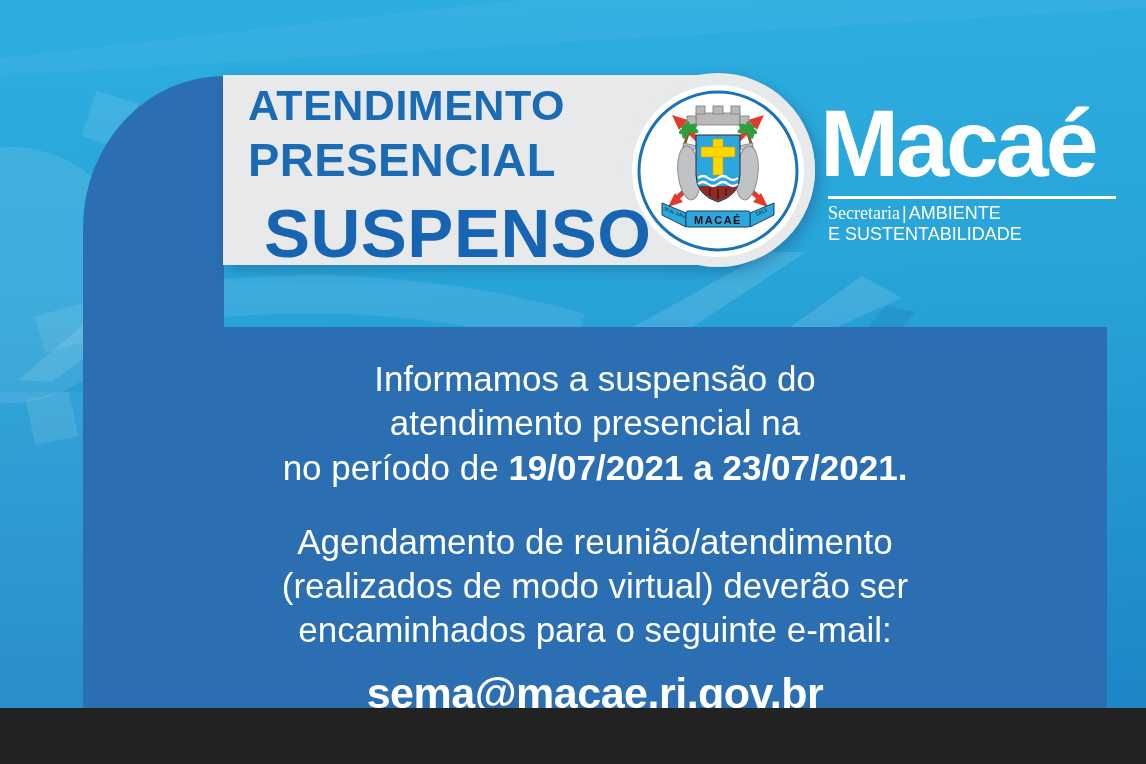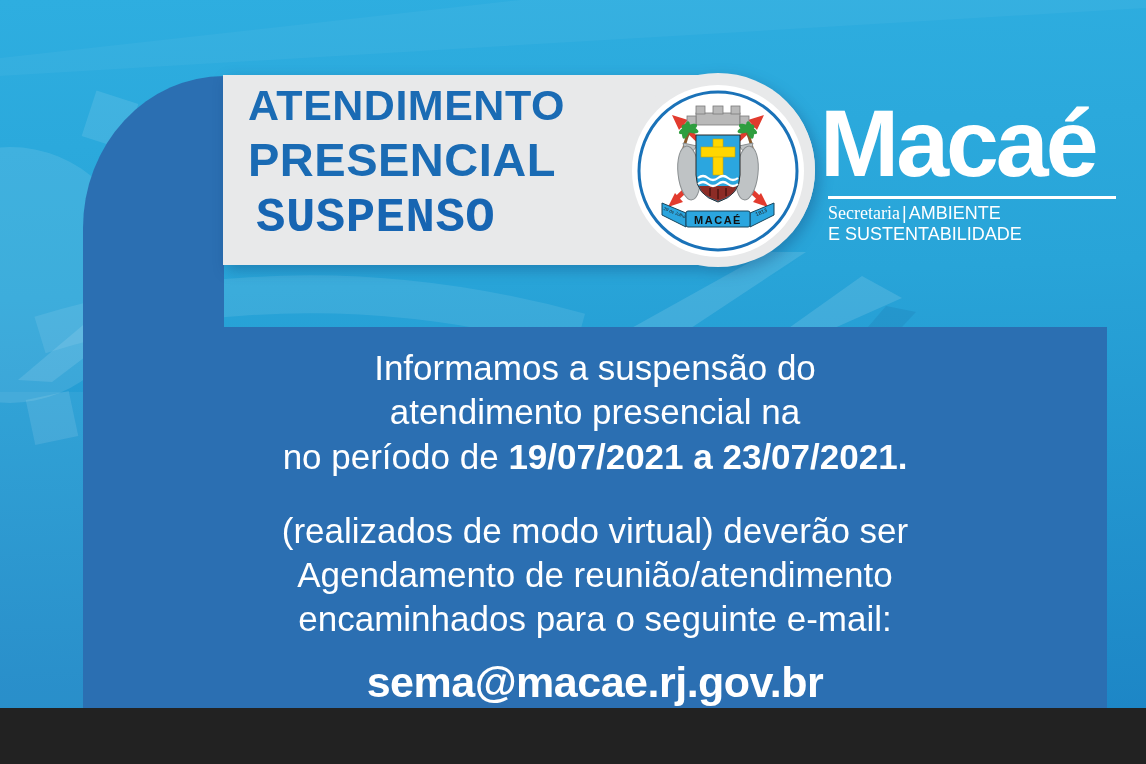--- a/index.html
+++ b/index.html
@@ -31,42 +31,42 @@
     background:#E8E9EA; border-radius:0 95px 95px 0;
   }
   .seal-cap {
     position:absolute; left:621px; top:73px; width:194px; height:194px;
     border-radius:50%; background:#E8E9EA;
   }
   .headline { position:absolute; left:248px; top:84px; width:360px; z-index:4;
               color:#1A6BB4; font-weight:bold; line-height:1; }
   .headline .h1 { font-size:43px; letter-spacing:0.5px; margin:0 0 9px 0; }
   .headline .h2 { font-size:47px; letter-spacing:0.5px; margin:0 0 11px 0; }
-  .headline .h3 { font-size:49px; letter-spacing:0.5px; margin:8px; color:#1765B2;font-family:Liberation Mono, monospace; }
+  .headline .h3 { font-size:69px; letter-spacing:0.5px; margin:16px; color:#1765B2; }
 
   
   .seal-disc {
     position:absolute; left:632px; top:85px; width:172px; height:172px;
     border-radius:50%; background:#FFFFFF; z-index:5;
   }
   .seal-disc svg { display:block; width:172px; height:172px; }
 
   
   .wordmark { position:absolute; left:820px; top:96px; width:296px; z-index:3; color:#FFF; }
   .city { font-size:95px; font-weight:bold; letter-spacing:-3px; line-height:95px; margin:0; }
   .org  { font-size:26px; letter-spacing:11px; line-height:26px; margin:3px 0 0 10px; font-weight:normal; }
   .rule { width:288px; height:3px; background:#FFF; margin:5px 0 0 8px; }
   .secretariat { width:288px; margin-left:8px; text-align:left; font-size:18px; line-height:21px; margin-top:4px; }
   .secretariat .serif { font-family:"Liberation Serif","DejaVu Serif",serif; }
   .secretariat .bar { font-weight:normal; padding:0 2px; }
 
   
   .message {
     position:absolute; left:83px; top:327px; width:1024px; height:437px; z-index:3;
-    color:#FFF; text-align:center; padding-top:19px;
+    color:#FFF; text-align:center; padding-top:30px;
   }
   .msg-line  { font-size:35px; font-weight:300; line-height:44px; }
   .msg-bold  { font-size:34px; font-weight:bold; line-height:46px; letter-spacing:-0.3px; }
   .msg-mixed { font-size:35px; font-weight:300; line-height:46px; }
   .msg-mixed b { font-weight:bold; }
   .gap { height:29px; }
   .msg-email { font-size:43px; font-weight:bold; line-height:56px; margin-top:13px; letter-spacing:-0.5px; }
 </style>
 </head>
 <body>
@@ -184,19 +184,19 @@
       <div><span class="serif">Secretaria</span><span class="bar">|</span><span>AMBIENTE</span></div>
       <div>E SUSTENTABILIDADE</div>
     </div>
   </div>
 
   <div class="message">
     <div class="msg-line">Informamos a suspensão do</div>
     <div class="msg-line">atendimento presencial na</div>
     <div class="msg-mixed"><span>no período de </span><b>19/07/2021 a 23/07/2021.</b></div>
     <div class="gap"></div>
+    <div class="msg-line">Agendamento de reunião/atendimento</div>
     <div class="msg-line">(realizados de modo virtual) deverão ser</div>
-    <div class="msg-line">Agendamento de reunião/atendimento</div>
     <div class="msg-line">encaminhados para o seguinte e-mail:</div>
     <div class="msg-email">sema@macae.rj.gov.br</div>
   </div>
 
 </div>
 
 </body></html>

